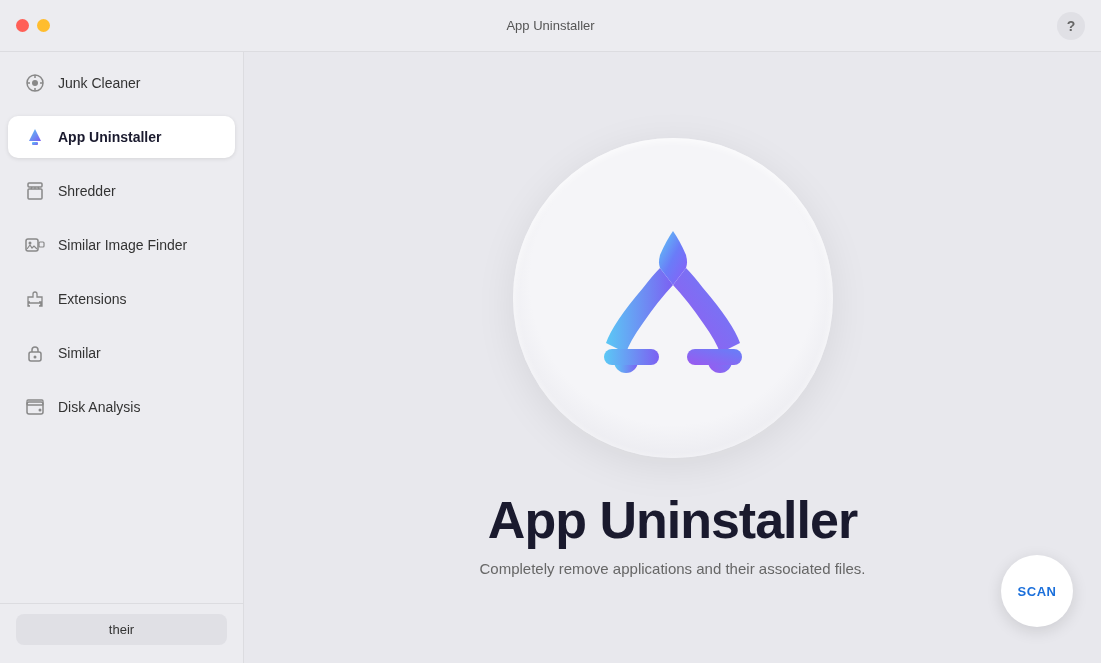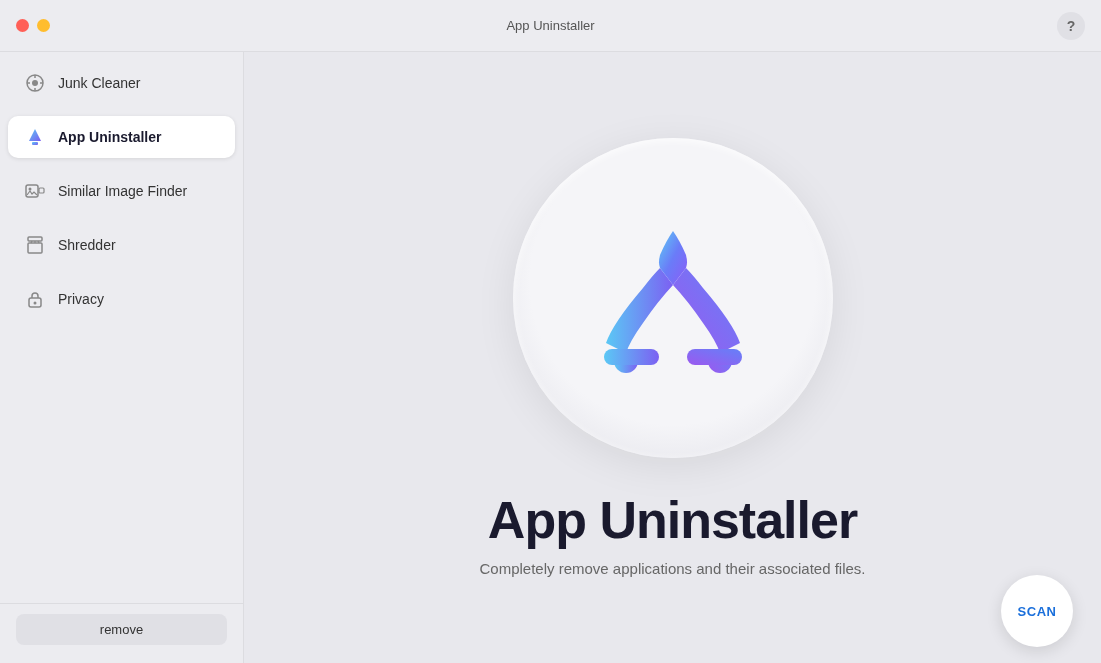--- a/index.html
+++ b/index.html
@@ -178,21 +178,21 @@
 
     .subtitle-text {
       font-size: 15px;
       color: #666;
       text-align: center;
     }
 
     
     .scan-btn {
       position: absolute;
-      bottom: 16px;
+      bottom: 36px;
       right: 28px;
       width: 72px;
       height: 72px;
       border-radius: 50%;
       background: white;
       border: none;
       cursor: pointer;
       display: flex;
       align-items: center;
       justify-content: center;
@@ -253,58 +253,76 @@
           <rect x="7" y="15" width="6" height="3" rx="1" fill="url(#appGrad)"></rect>
         </svg>
       </span>
       <span class="sidebar-label">App Uninstaller</span>
     </div>
 
 
     <div class="sidebar-item">
       <span class="sidebar-icon">
         <svg class="sidebar-svg" viewBox="0 0 20 20" fill="none">
-          <rect x="1" y="4" width="12" height="12" rx="2" stroke="#888" stroke-width="1.5"></rect>
-          <circle cx="5" cy="8" r="1.5" fill="#888"></circle>
-          <path d="M2 14 l3-4 2 3 2-2 3 3" stroke="#888" stroke-width="1.2" fill="none"></path>
-          <rect x="14" y="7" width="5" height="5" rx="1" stroke="#888" stroke-width="1.2"></rect>
-        </svg>
-      </span>
-      <span class="sidebar-label">Similar Image Finder</span>
-    </div>
-
-    <div class="sidebar-item">
-      <span class="sidebar-icon">
-        <svg class="sidebar-svg" viewBox="0 0 20 20" fill="none">
           <rect x="3" y="2" width="14" height="4" rx="1" stroke="#888" stroke-width="1.5"></rect>
           <rect x="3" y="8" width="14" height="10" rx="1" stroke="#888" stroke-width="1.5"></rect>
           <line x1="7" y1="6" x2="6" y2="8" stroke="#888" stroke-width="1.2"></line>
           <line x1="10" y1="6" x2="10" y2="8" stroke="#888" stroke-width="1.2"></line>
           <line x1="13" y1="6" x2="14" y2="8" stroke="#888" stroke-width="1.2"></line>
         </svg>
       </span>
       <span class="sidebar-label">Shredder</span>
     </div>
 
+    <div class="sidebar-item">
+      <span class="sidebar-icon">
+        <svg class="sidebar-svg" viewBox="0 0 20 20" fill="none">
+          <rect x="1" y="4" width="12" height="12" rx="2" stroke="#888" stroke-width="1.5"></rect>
+          <circle cx="5" cy="8" r="1.5" fill="#888"></circle>
+          <path d="M2 14 l3-4 2 3 2-2 3 3" stroke="#888" stroke-width="1.2" fill="none"></path>
+          <rect x="14" y="7" width="5" height="5" rx="1" stroke="#888" stroke-width="1.2"></rect>
+        </svg>
+      </span>
+      <span class="sidebar-label">Similar Image Finder</span>
+    </div>
+
+    <div class="sidebar-item">
+      <span class="sidebar-icon">
+        <svg class="sidebar-svg" viewBox="0 0 20 20" fill="none">
+          <path d="M3 8 h5 V5 a2 2 0 014 0 v3 h5 v5 h-3 a2 2 0 010 4 H17 v-3 H3 v3 H5 a2 2 0 010-4 H3 Z" stroke="#888" stroke-width="1.3" fill="none"></path>
+        </svg>
+      </span>
+      <span class="sidebar-label">Extensions</span>
+    </div>
 
     <div class="sidebar-item">
       <span class="sidebar-icon">
         <svg class="sidebar-svg" viewBox="0 0 20 20" fill="none">
           <rect x="4" y="9" width="12" height="9" rx="2" stroke="#888" stroke-width="1.5"></rect>
           <path d="M7 9V7a3 3 0 016 0v2" stroke="#888" stroke-width="1.5"></path>
           <circle cx="10" cy="14" r="1.5" fill="#888"></circle>
         </svg>
       </span>
-      <span class="sidebar-label">Privacy</span>
-    </div>
-
-
+      <span class="sidebar-label">Similar</span>
+    </div>
+
+
+    <div class="sidebar-item">
+      <span class="sidebar-icon">
+        <svg class="sidebar-svg" viewBox="0 0 20 20" fill="none">
+          <rect x="2" y="5" width="16" height="12" rx="2" stroke="#888" stroke-width="1.5"></rect>
+          <rect x="2" y="3" width="16" height="5" rx="1" stroke="#888" stroke-width="1.3"></rect>
+          <circle cx="15" cy="13" r="1.5" fill="#888"></circle>
+        </svg>
+      </span>
+      <span class="sidebar-label">Disk Analysis</span>
+    </div>
 
     <div class="sidebar-footer">
-      <button class="user-btn">remove</button>
+      <button class="user-btn">their</button>
     </div>
   </div>
 
   <div class="content">
 
     <div class="icon-wrapper">
       <svg class="app-store-icon" viewBox="0 0 170 170" fill="none" xmlns="http://www.w3.org/2000/svg">
         <defs>
           <linearGradient id="grad1" x1="0" y1="0" x2="1" y2="1">
             <stop offset="0%" stop-color="#5ECEF5"></stop>

